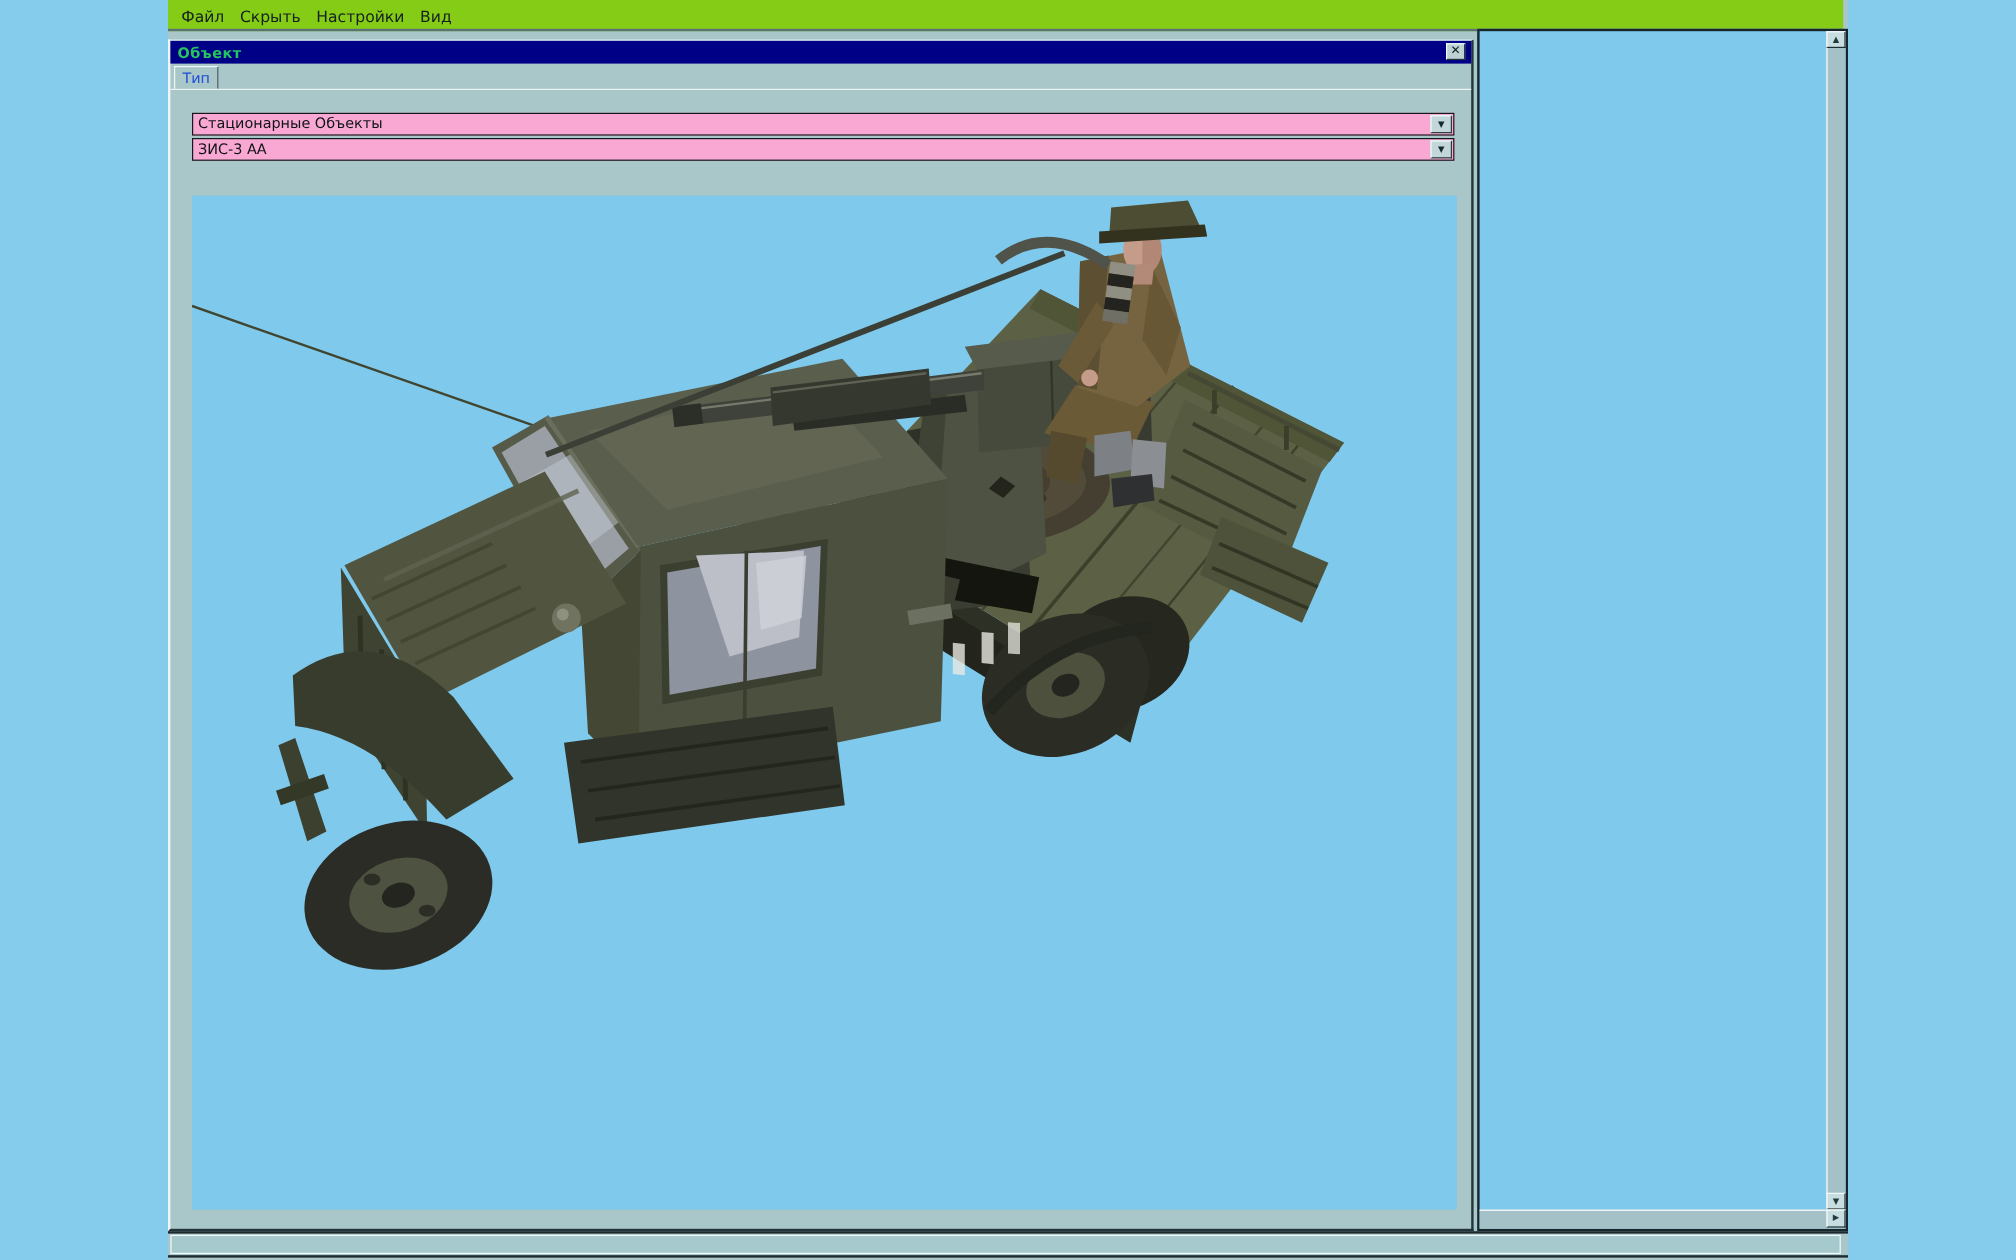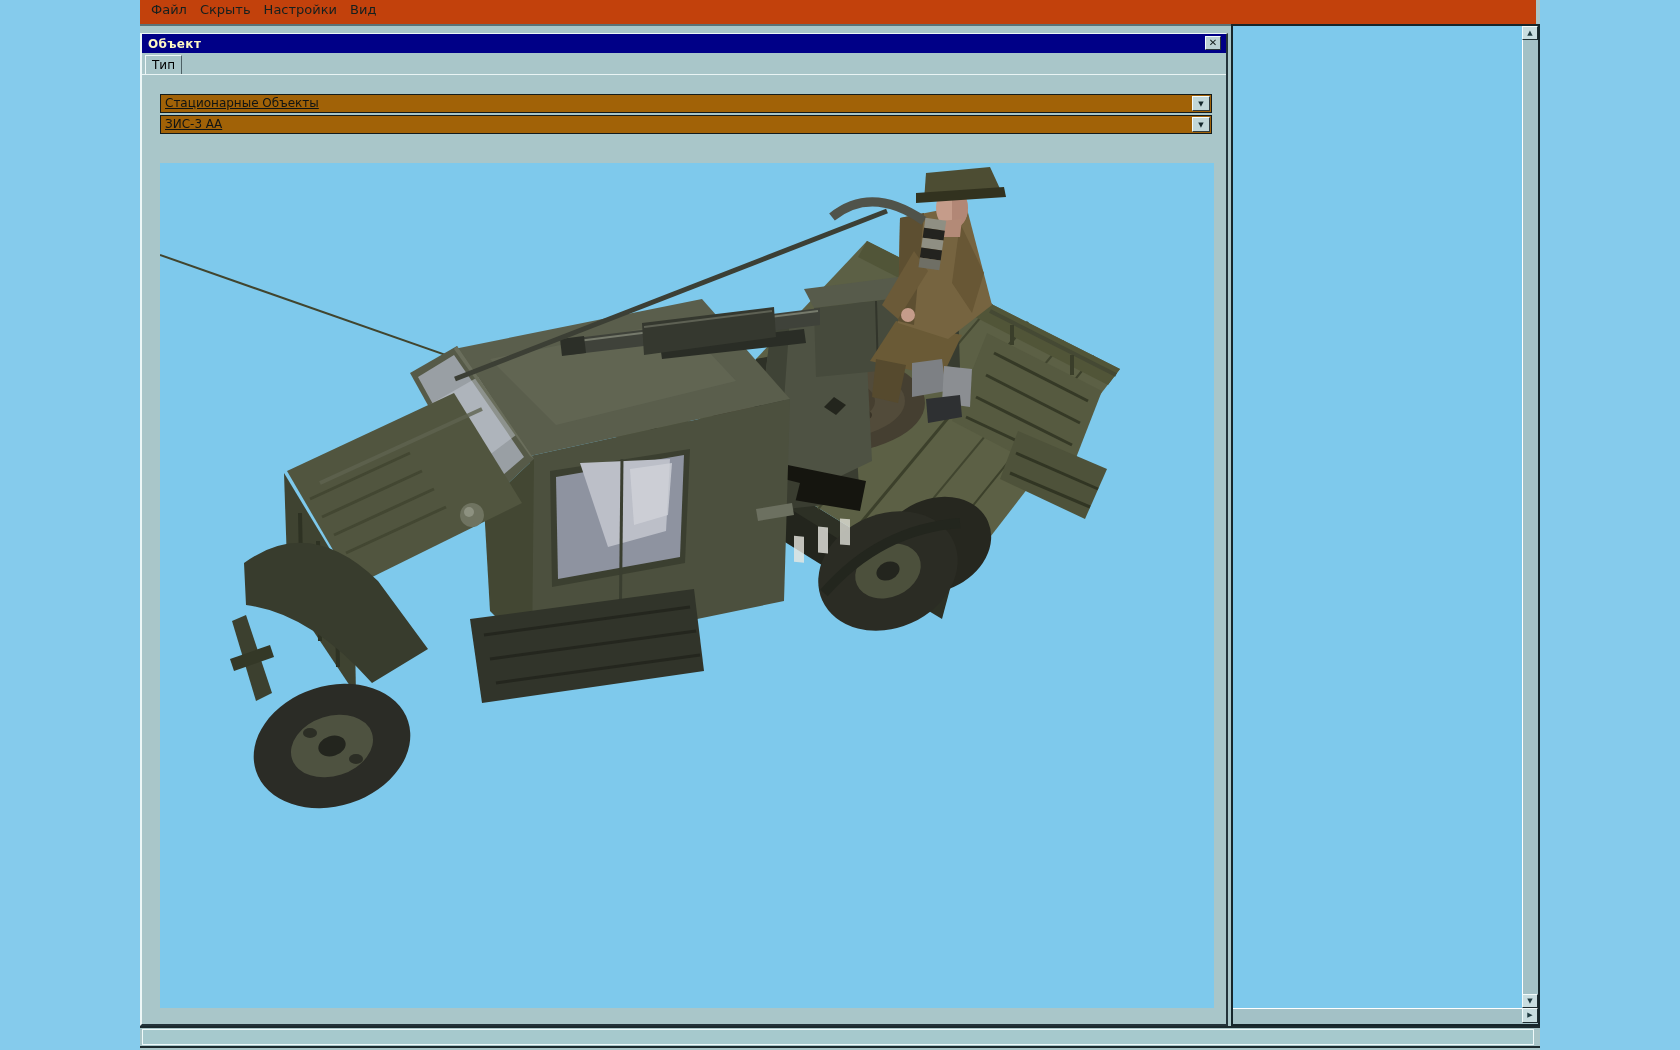--- a/index.html
+++ b/index.html
@@ -9,57 +9,57 @@
     font-family:"DejaVu Sans","Liberation Sans",sans-serif;
     -webkit-font-smoothing:none;
   }
   .abs{position:absolute;box-sizing:border-box;}
 
   
   #chrome{left:140px;top:0;width:1400px;height:1050px;background:#a9c6c9;}
 
   
   #menubar{
-    left:140px;top:0;width:1396px;height:26px;background:#c2410c;
+    left:140px;top:0;width:1396px;height:26px;background:#84cc16;
     border-bottom:2px solid #5c7276;
-    display:flex;align-items:flex-start;padding-left:7px;
+    display:flex;align-items:flex-end;padding-left:7px;
     font-size:13px;color:#15201f;
   }
   .menu-item{padding:2px 4px;margin-right:5px;cursor:default;white-space:nowrap;}
 
   
   #object-window{
     left:140px;top:33px;width:1088px;height:993px;background:#a9c6c9;
     border-left:2px solid #edf7f7;border-top:1px solid #edf7f7;
     border-right:2px solid #23333a;border-bottom:2px solid #23333a;
   }
   #titlebar{
     left:0;top:0;width:100%;height:19px;background:#000087;
-    color:#fef9c3;font-weight:bold;font-size:12px;
+    color:#22c55e;font-weight:bold;font-size:12px;
     display:flex;align-items:center;padding-left:6px;letter-spacing:.4px;
   }
   #close-btn{
     right:5px;top:2px;width:16px;height:14px;background:#bcd1d4;
     border-top:1px solid #f2fbfb;border-left:1px solid #f2fbfb;
     border-right:1px solid #2a3538;border-bottom:1px solid #2a3538;
     font-size:10px;font-weight:bold;color:#101818;text-align:center;line-height:12px;
     cursor:default;
   }
   #tab-type{
     left:3px;top:21px;height:19px;padding:2px 6px 0 6px;background:#a9c6c9;
     border-top:1px solid #eef8f8;border-left:1px solid #eef8f8;border-right:1px solid #4d6064;
-    font-size:12px;color:#000000;white-space:nowrap;
+    font-size:12px;color:#1d4ed8;white-space:nowrap;
   }
   #tab-baseline{left:0;top:40px;width:1084px;height:1px;background:#e9f4f4;}
 
   
   .combo{
-    left:18px;width:1052px;height:19px;background:#a16207;
+    left:18px;width:1052px;height:19px;background:#f9a8d4;
     border:1px solid #121b1c;
-    font-size:12px;color:#101414;padding:1px 4px 0 4px;overflow:hidden;white-space:nowrap;text-decoration:underline;
+    font-size:12px;color:#101414;padding:1px 4px 0 4px;overflow:hidden;white-space:nowrap;
   }
   #combo-category{top:60px;}
   #combo-model{top:81px;}
   .combo-arrow{
     position:absolute;right:1px;top:1px;width:18px;height:15px;background:#c2d7d9;
     border-top:1px solid #f4fcfc;border-left:1px solid #f4fcfc;
     border-right:1px solid #313b3e;border-bottom:1px solid #313b3e;
     font-size:7px;color:#15282c;text-align:center;line-height:15px;box-sizing:border-box;
   }
 

